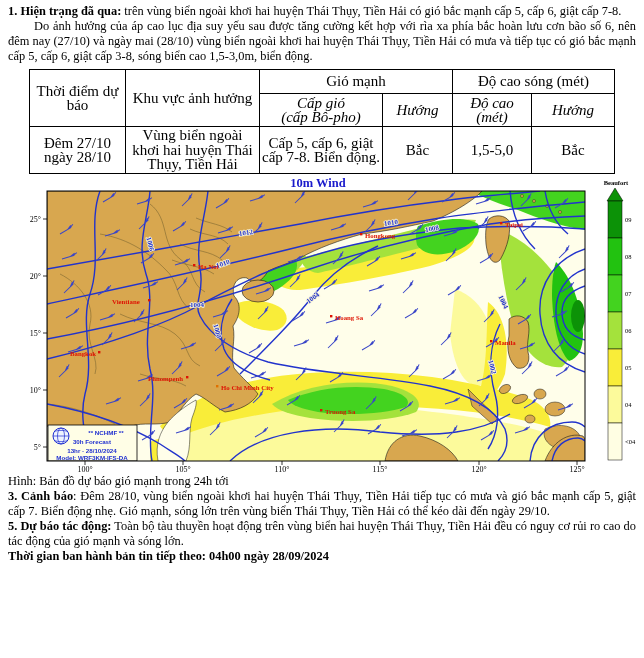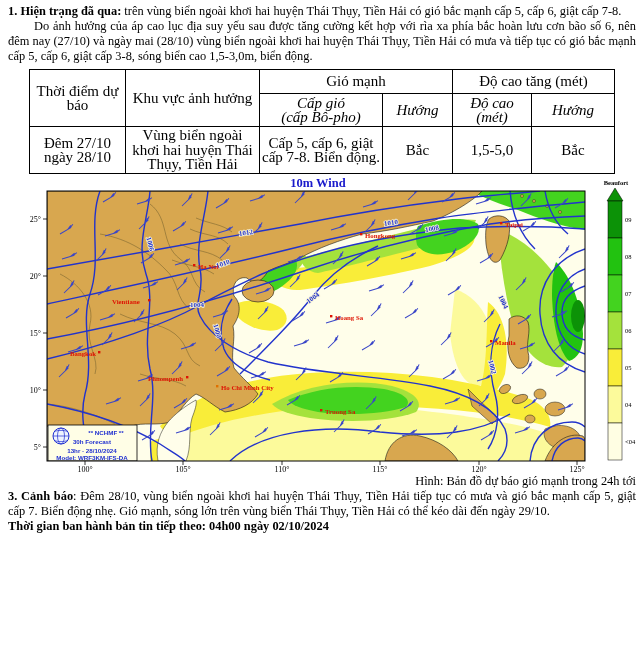--- a/index.html
+++ b/index.html
@@ -1,21 +1,21 @@
 <!DOCTYPE html>
 <html><head>
 <meta charset="utf-8">
 <style>
   html,body{margin:0;padding:0;background:#fff}
   body{width:644px;height:658px;overflow:hidden;color:#000;
        font-family:"Liberation Serif",serif;font-size:12.4px;line-height:15px;}
   .doc{padding:4px 8px 0 8px}
   .doc2{padding:0 8px}
   p{margin:0;text-align:justify}
-  p.center{text-align:right}
+  p.center{text-align:left}
   .indent{text-indent:26px}
   b{font-weight:bold}
   table{border-collapse:collapse;margin:5px auto 0 auto;width:585px;table-layout:fixed}
   td,th{border:1px solid #000;text-align:center;vertical-align:middle;
         font-weight:normal;padding:0 2px;line-height:14.5px;font-size:15px}
   .it{font-style:italic}
   .hrow1 td{height:23px}
   .hrow2 td{height:32px}
   .drow td{height:46px}
   svg.map{display:block}
@@ -40,21 +40,21 @@
         <col style="width:123px">
         <col style="width:70px">
         <col style="width:79px">
         <col style="width:83px">
       </colgroup>
     <tbody>
         <tr class="hrow1">
       <td rowspan="2">Thời điểm dự báo</td>
       <td rowspan="2">Khu vực ảnh hưởng</td>
       <td colspan="2">Gió mạnh</td>
-      <td colspan="2">Độ cao tăng (mét)</td>
+      <td colspan="2">Độ cao sóng (mét)</td>
     </tr>
     <tr class="hrow2">
       <td class="it">
             <div>Cấp gió</div>
             <div>(cấp Bô-pho)</div>
           </td>
       <td class="it">Hướng</td>
       <td class="it">
             <div>Độ cao</div>
             <div>(mét)</div>
@@ -379,14 +379,15 @@
       <text class="leglbl" x="625" y="196">05</text>
       <text class="leglbl" x="625" y="233">04</text>
       <text class="leglbl" x="625" y="270">&lt;04</text>
     </g>
   </g>
 </svg>
 
 <div class="doc2">
   <p class="center">Hình: Bản đồ dự báo gió mạnh trong 24h tới</p>
   <p><b>3. Cảnh báo</b><span>: Đêm 28/10, vùng biển ngoài khơi hai huyện Thái Thụy, Tiền Hải tiếp tục có mưa và gió bắc mạnh cấp 5, giật cấp 7. Biển động nhẹ. Gió mạnh, sóng lớn trên vùng biển Thái Thụy, Tiền Hải có thể kéo dài đến ngày 29/10.</span></p>
-  <p><b>Thời gian ban hành bản tin tiếp theo: 04h00 ngày 02/10/2024</b></p>
+  <p><b>5. Dự báo tác động:</b><span> Toàn bộ tàu thuyền hoạt động trên vùng biển hai huyện Thái Thụy, Tiền Hải đều có nguy cơ rủi ro cao do tác động của gió mạnh và sóng lớn.</span></p>
+  <p><b>Thời gian ban hành bản tin tiếp theo: 04h00 ngày 28/09/2024</b></p>
 </div>
 
 </body></html>

